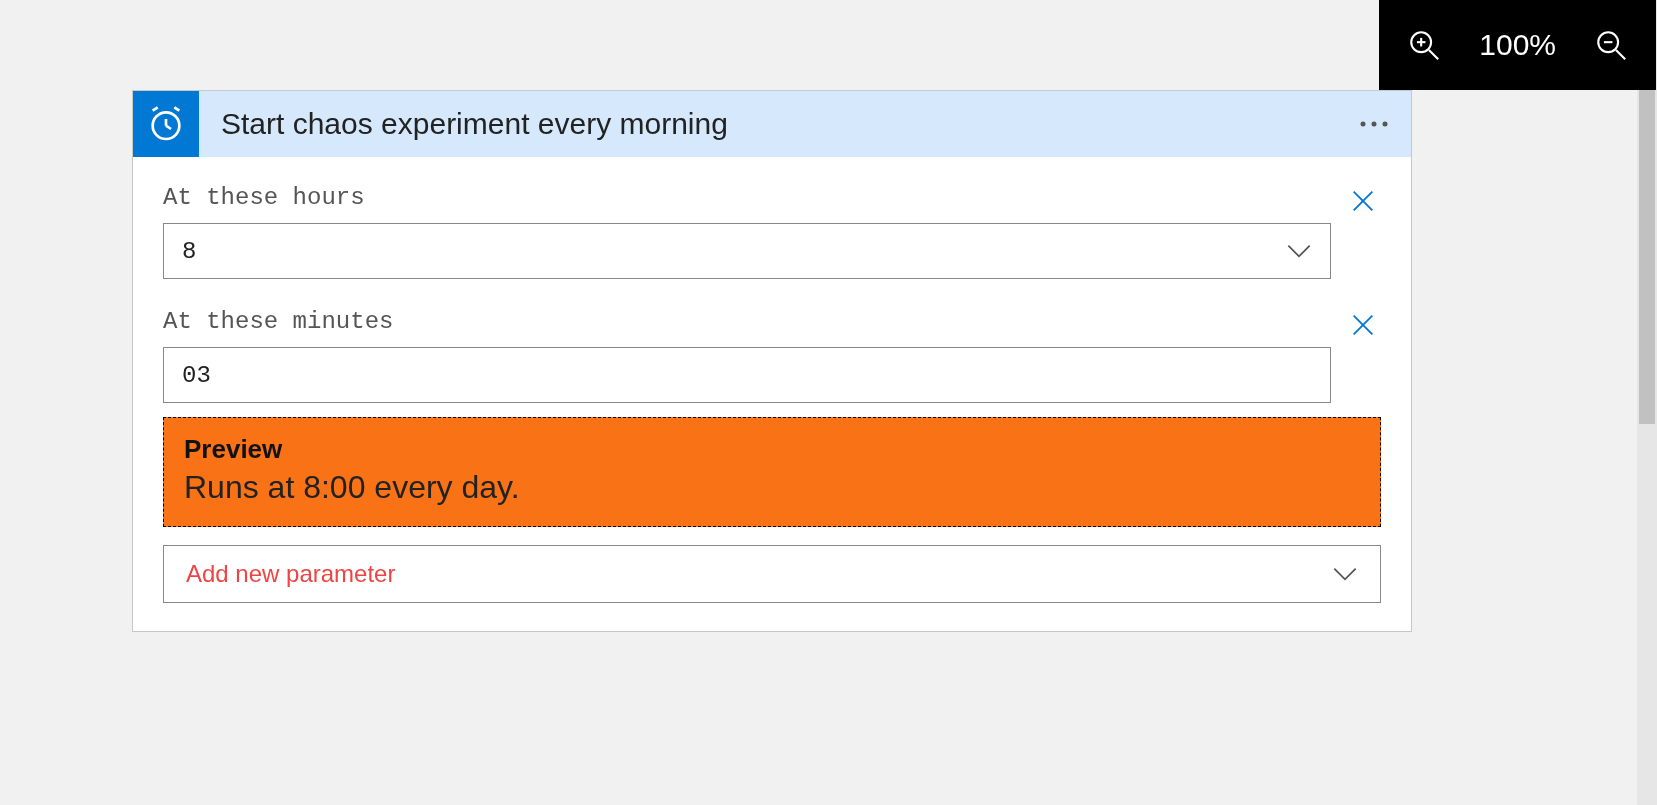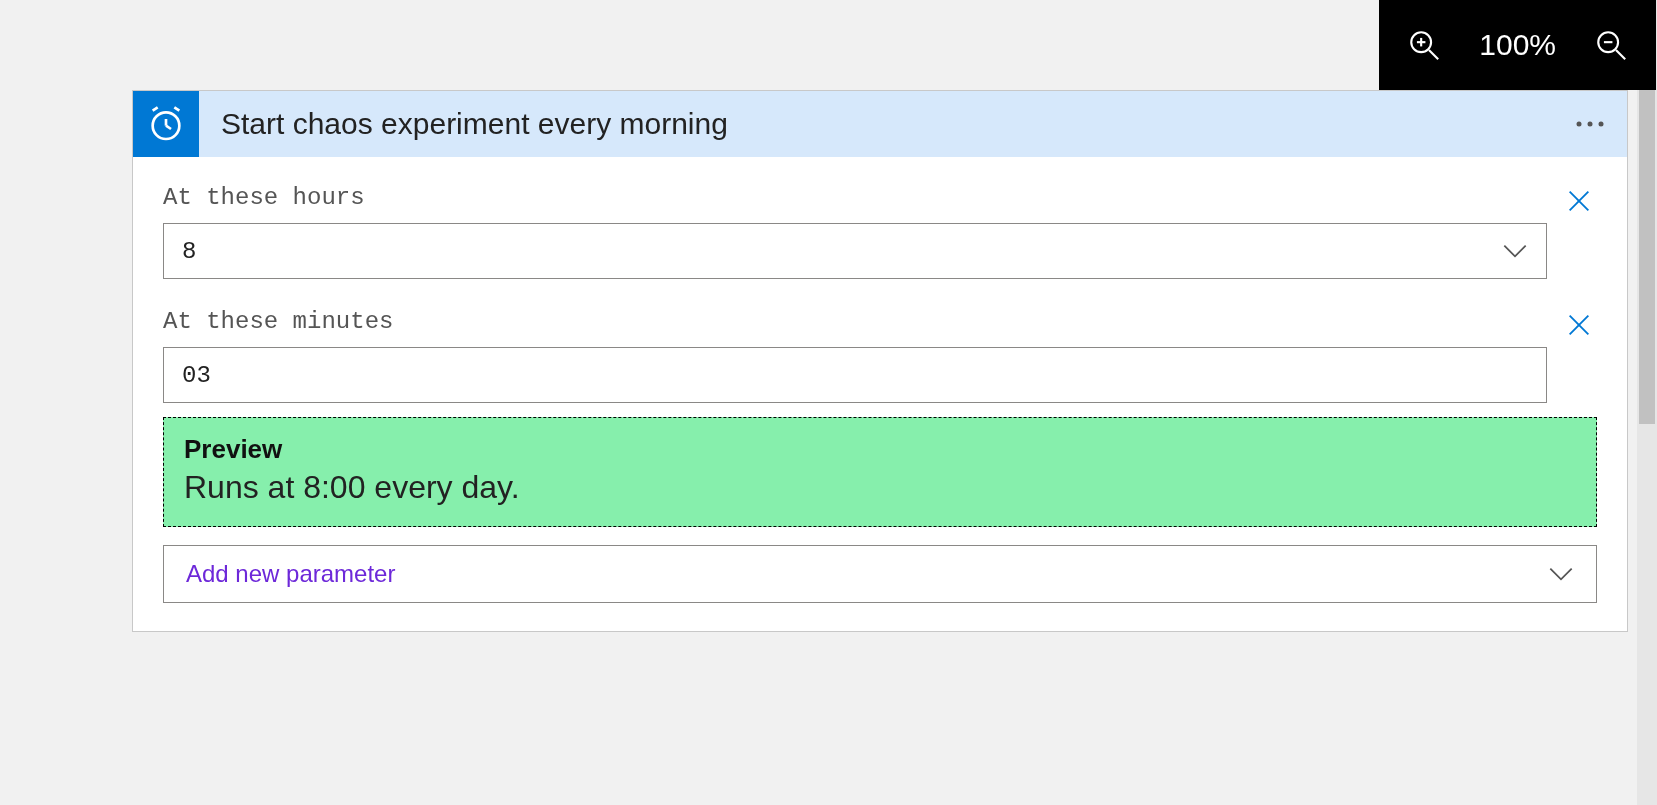--- a/index.html
+++ b/index.html
@@ -46,21 +46,21 @@
     width: 16px; height: 400px;
     background: #c1c1c1;
     border-radius: 0;
   }
 
   
   .card {
     position: absolute;
     left: 132px;
     top: 90px;
-    width: 1496px;
+    width: 1280px;
     background: #fff;
     border: 1px solid #c8c8c8;
   }
 
   .card-header {
     height: 66px;
     background: #d6e8fb;
     display: flex;
     align-items: center;
     position: relative;
@@ -136,21 +136,21 @@
 
   .remove-x {
     width: 36px; height: 36px;
     display: flex; align-items: center; justify-content: center;
     cursor: pointer;
     color: #0078d4;
   }
 
   .preview-box {
     border: 1px dashed #000;
-    background: #86efac;
+    background: #f97316;
     padding: 16px 20px 20px 20px;
     margin-top: 6px;
     margin-bottom: 18px;
   }
   .preview-box .preview-title {
     font-size: 26px;
     font-weight: 700;
     color: #111;
     margin-bottom: 4px;
   }
@@ -162,21 +162,21 @@
   .add-param {
     width: 100%;
     height: 58px;
     border: 1px solid #8a8886;
     background: #fff;
     padding: 0 22px;
     display: flex;
     align-items: center;
     justify-content: space-between;
     font-size: 24px;
-    color: #6d28d9;
+    color: #ef4444;
     cursor: pointer;
   }
   .add-param .chev { color: #555; display:flex; }
 
   svg { display: block; }
 </style>
 </head>
 <body>
 
 <div class="scrollbar">

